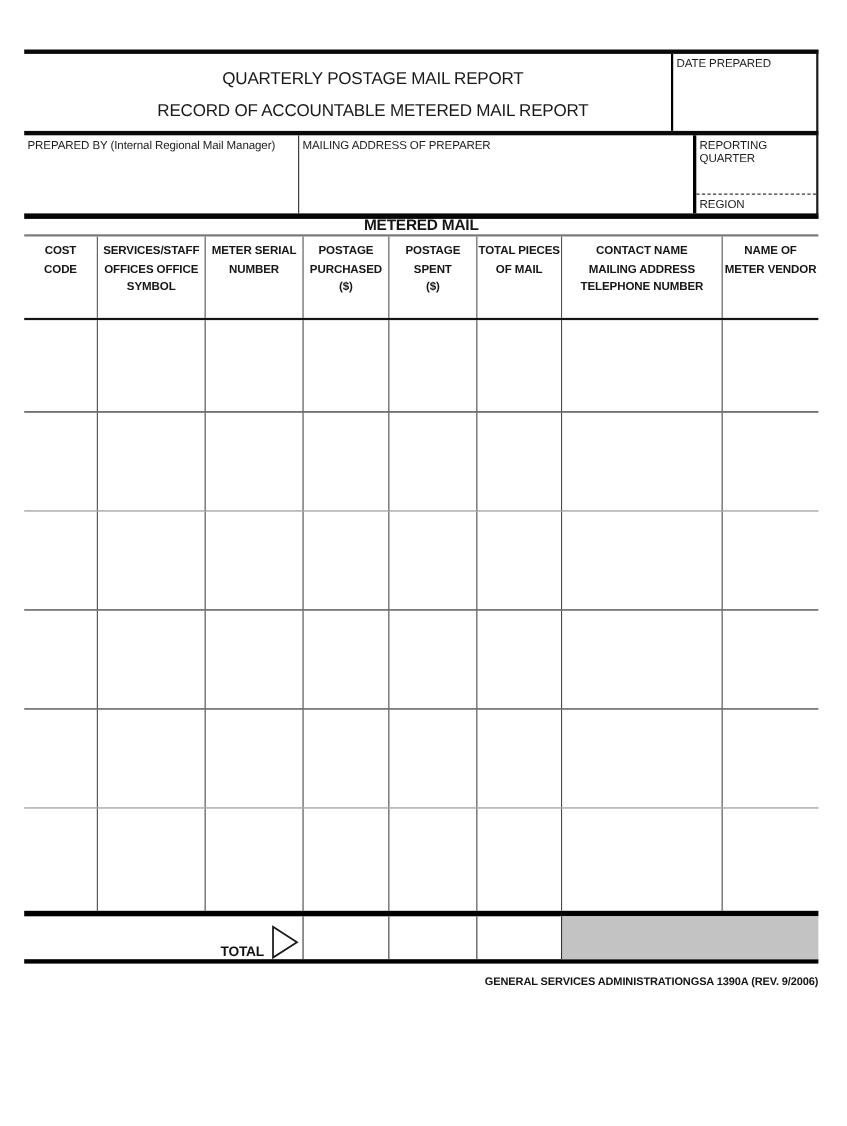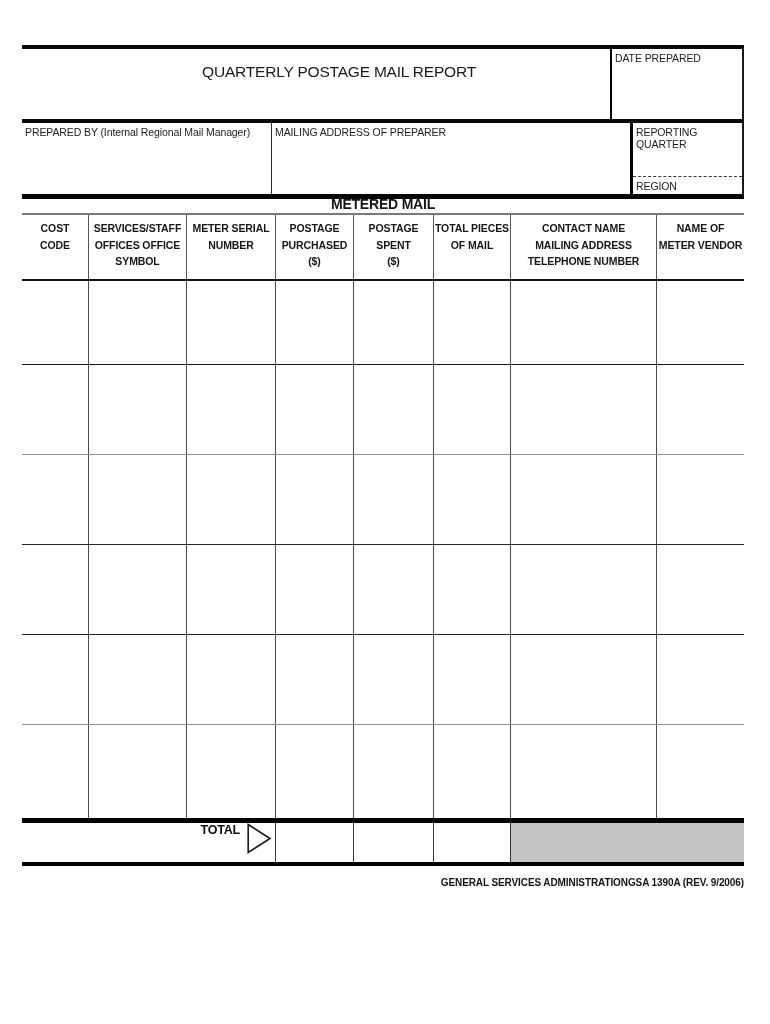--- a/index.html
+++ b/index.html
@@ -46,21 +46,21 @@
   
   .section-title {
     height:16px; border-bottom:2px solid #7a7a7a;
     display:flex; align-items:center; justify-content:center;
     font-size:14px; font-weight:bold; letter-spacing:-0.2px; color:#151515;
     padding-bottom:4px;
   }
 
   
   .colgrid { display:grid; grid-template-columns:66px 98px 89px 78px 80px 77px 146px 88px; }
-  .head-row { height:66px; border-bottom:2.5px solid #141414; }
+  .head-row { height:76px; border-bottom:2.5px solid #141414; }
   .hcell {
     font-size:10.5px; font-weight:bold; text-align:center;
     line-height:16.5px; padding-top:5px; letter-spacing:-0.1px;
     white-space:pre-line; color:#161616;
   }
   .hcell + .hcell { border-left:1.5px solid #555; }
 
   .brow { }
   .bcell { }
   .bcell + .bcell { border-left:1.5px solid #4a4a4a; }
@@ -71,21 +71,21 @@
   .rb4 { height:90px; border-bottom:1.5px solid #8f8f8f; }
   .rb5 { height:93px; }
 
   
   .total-row {
     border-top:5px solid #000;
     border-bottom:4px solid #000;
     height:48px; display:flex;
   }
   .t-merged {
-    width:253px; display:flex; align-items:flex-start; justify-content:flex-end;
+    width:253px; display:flex; align-items:flex-end; justify-content:flex-end;
     gap:7px; padding-right:3px;
   }
   .total-label { font-size:12.5px; font-weight:bold; letter-spacing:-0.2px; color:#111; }
   .t-c1 { width:78px; border-left:1.5px solid #3a3a3a; }
   .t-c2 { width:80px; border-left:1.5px solid #3a3a3a; }
   .t-c3 { width:77px; border-left:1.5px solid #3a3a3a; }
   .t-gray { flex:1; border-left:1px solid #333; }
 
   
   .footer {
@@ -95,20 +95,21 @@
 </style>
 </head>
 <body>
 
 <div class="page">
   <div class="form">
 
     <div class="r1">
       <div class="title-cell">
         <div class="title-line">QUARTERLY POSTAGE MAIL REPORT</div>
+        <div class="title-line">RECORD OF ACCOUNTABLE METERED MAIL REPORT</div>
       </div>
       <div class="date-cell">
         <div class="lbl">DATE PREPARED</div>
       </div>
     </div>
 
     <div class="r2">
       <div class="prepared-cell">
         <div class="lbl">PREPARED BY (Internal Regional Mail Manager)</div>
       </div>

